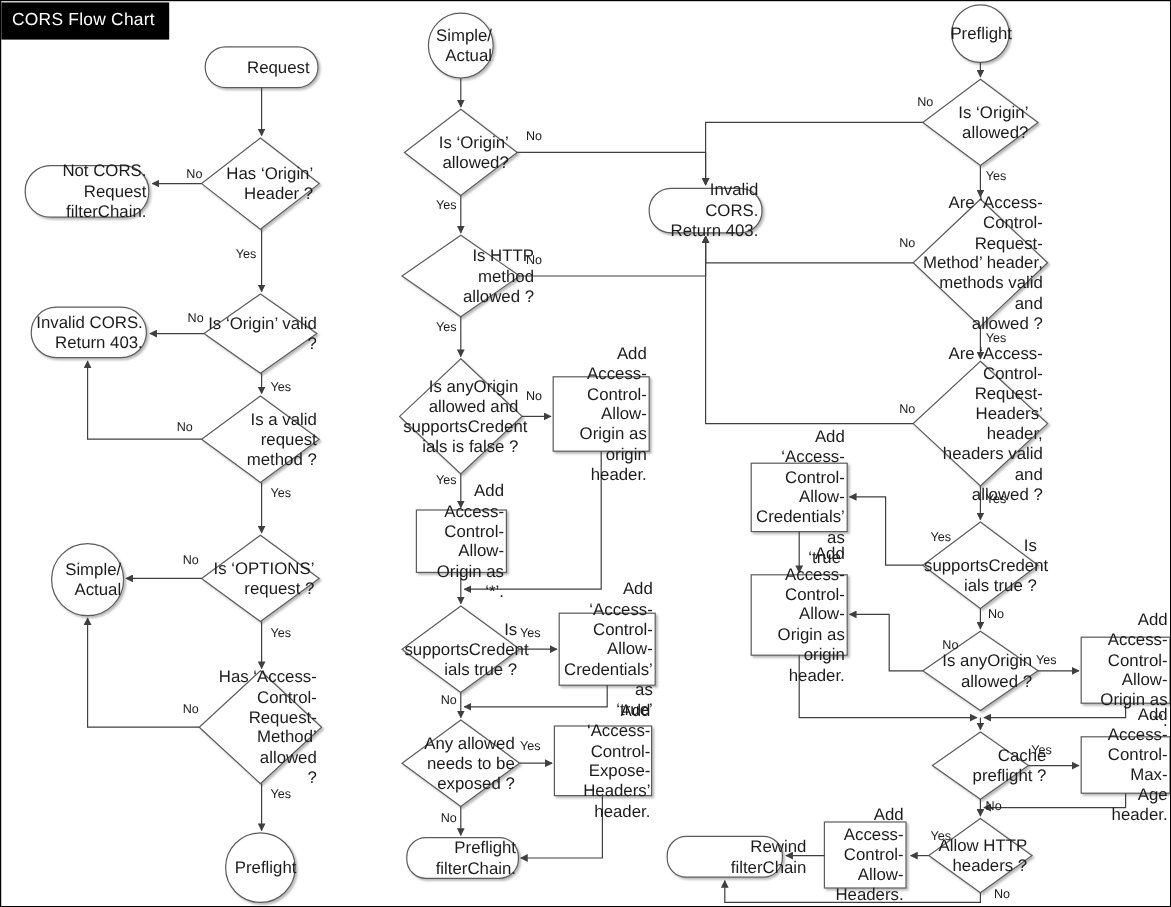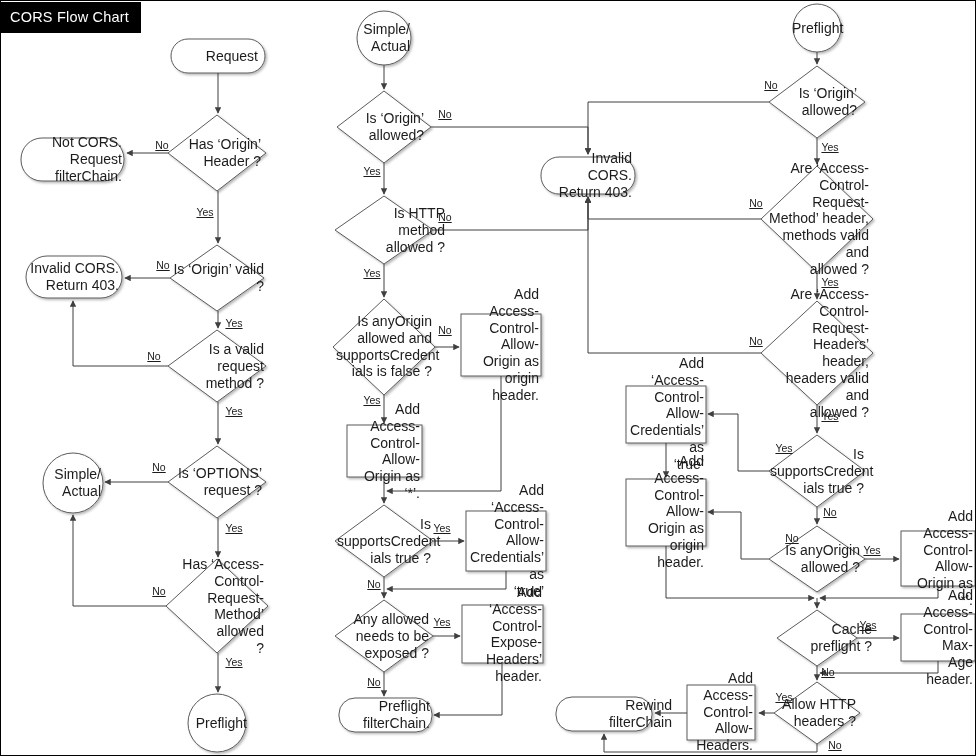--- a/index.html
+++ b/index.html
@@ -3,21 +3,21 @@
 <meta charset="utf-8">
 <style>
   html,body{margin:0;padding:0;background:#ffffff;}
   .stage{position:relative;width:976px;height:756px;background:#fff;border:1px solid #000;
          box-sizing:border-box;overflow:hidden;font-family:"Liberation Sans",sans-serif;}
   .stage svg{position:absolute;left:0;top:0;}
   .title{position:absolute;left:0;top:1px;background:#000;color:#fff;font-size:14.5px;
          padding:7px 12px 8px 9px;letter-spacing:.2px;}
   .lbl{position:absolute;transform:translate(-50%,-50%);text-align:right;white-space:pre-line;
        font-size:14px;line-height:1.2;color:#1c1c1c;}
-  .yn{position:absolute;transform:translate(-50%,-50%);font-size:10.5px;color:#1c1c1c;text-decoration:underline;}
+  .yn{position:absolute;transform:translate(-50%,-50%);font-size:10.5px;color:#1c1c1c;}
 </style>
 </head>
 <body>
 
 <div class="stage">
 
   <svg width="976" height="756" viewBox="0 0 976 756">
     <defs>
       <marker id="arr" viewBox="0 0 9 9" refX="8" refY="4.5" markerWidth="6.5" markerHeight="6.5" orient="auto">
         <path d="M0,0 L9,4.5 L0,9 z" fill="#3f3f3f"></path>

